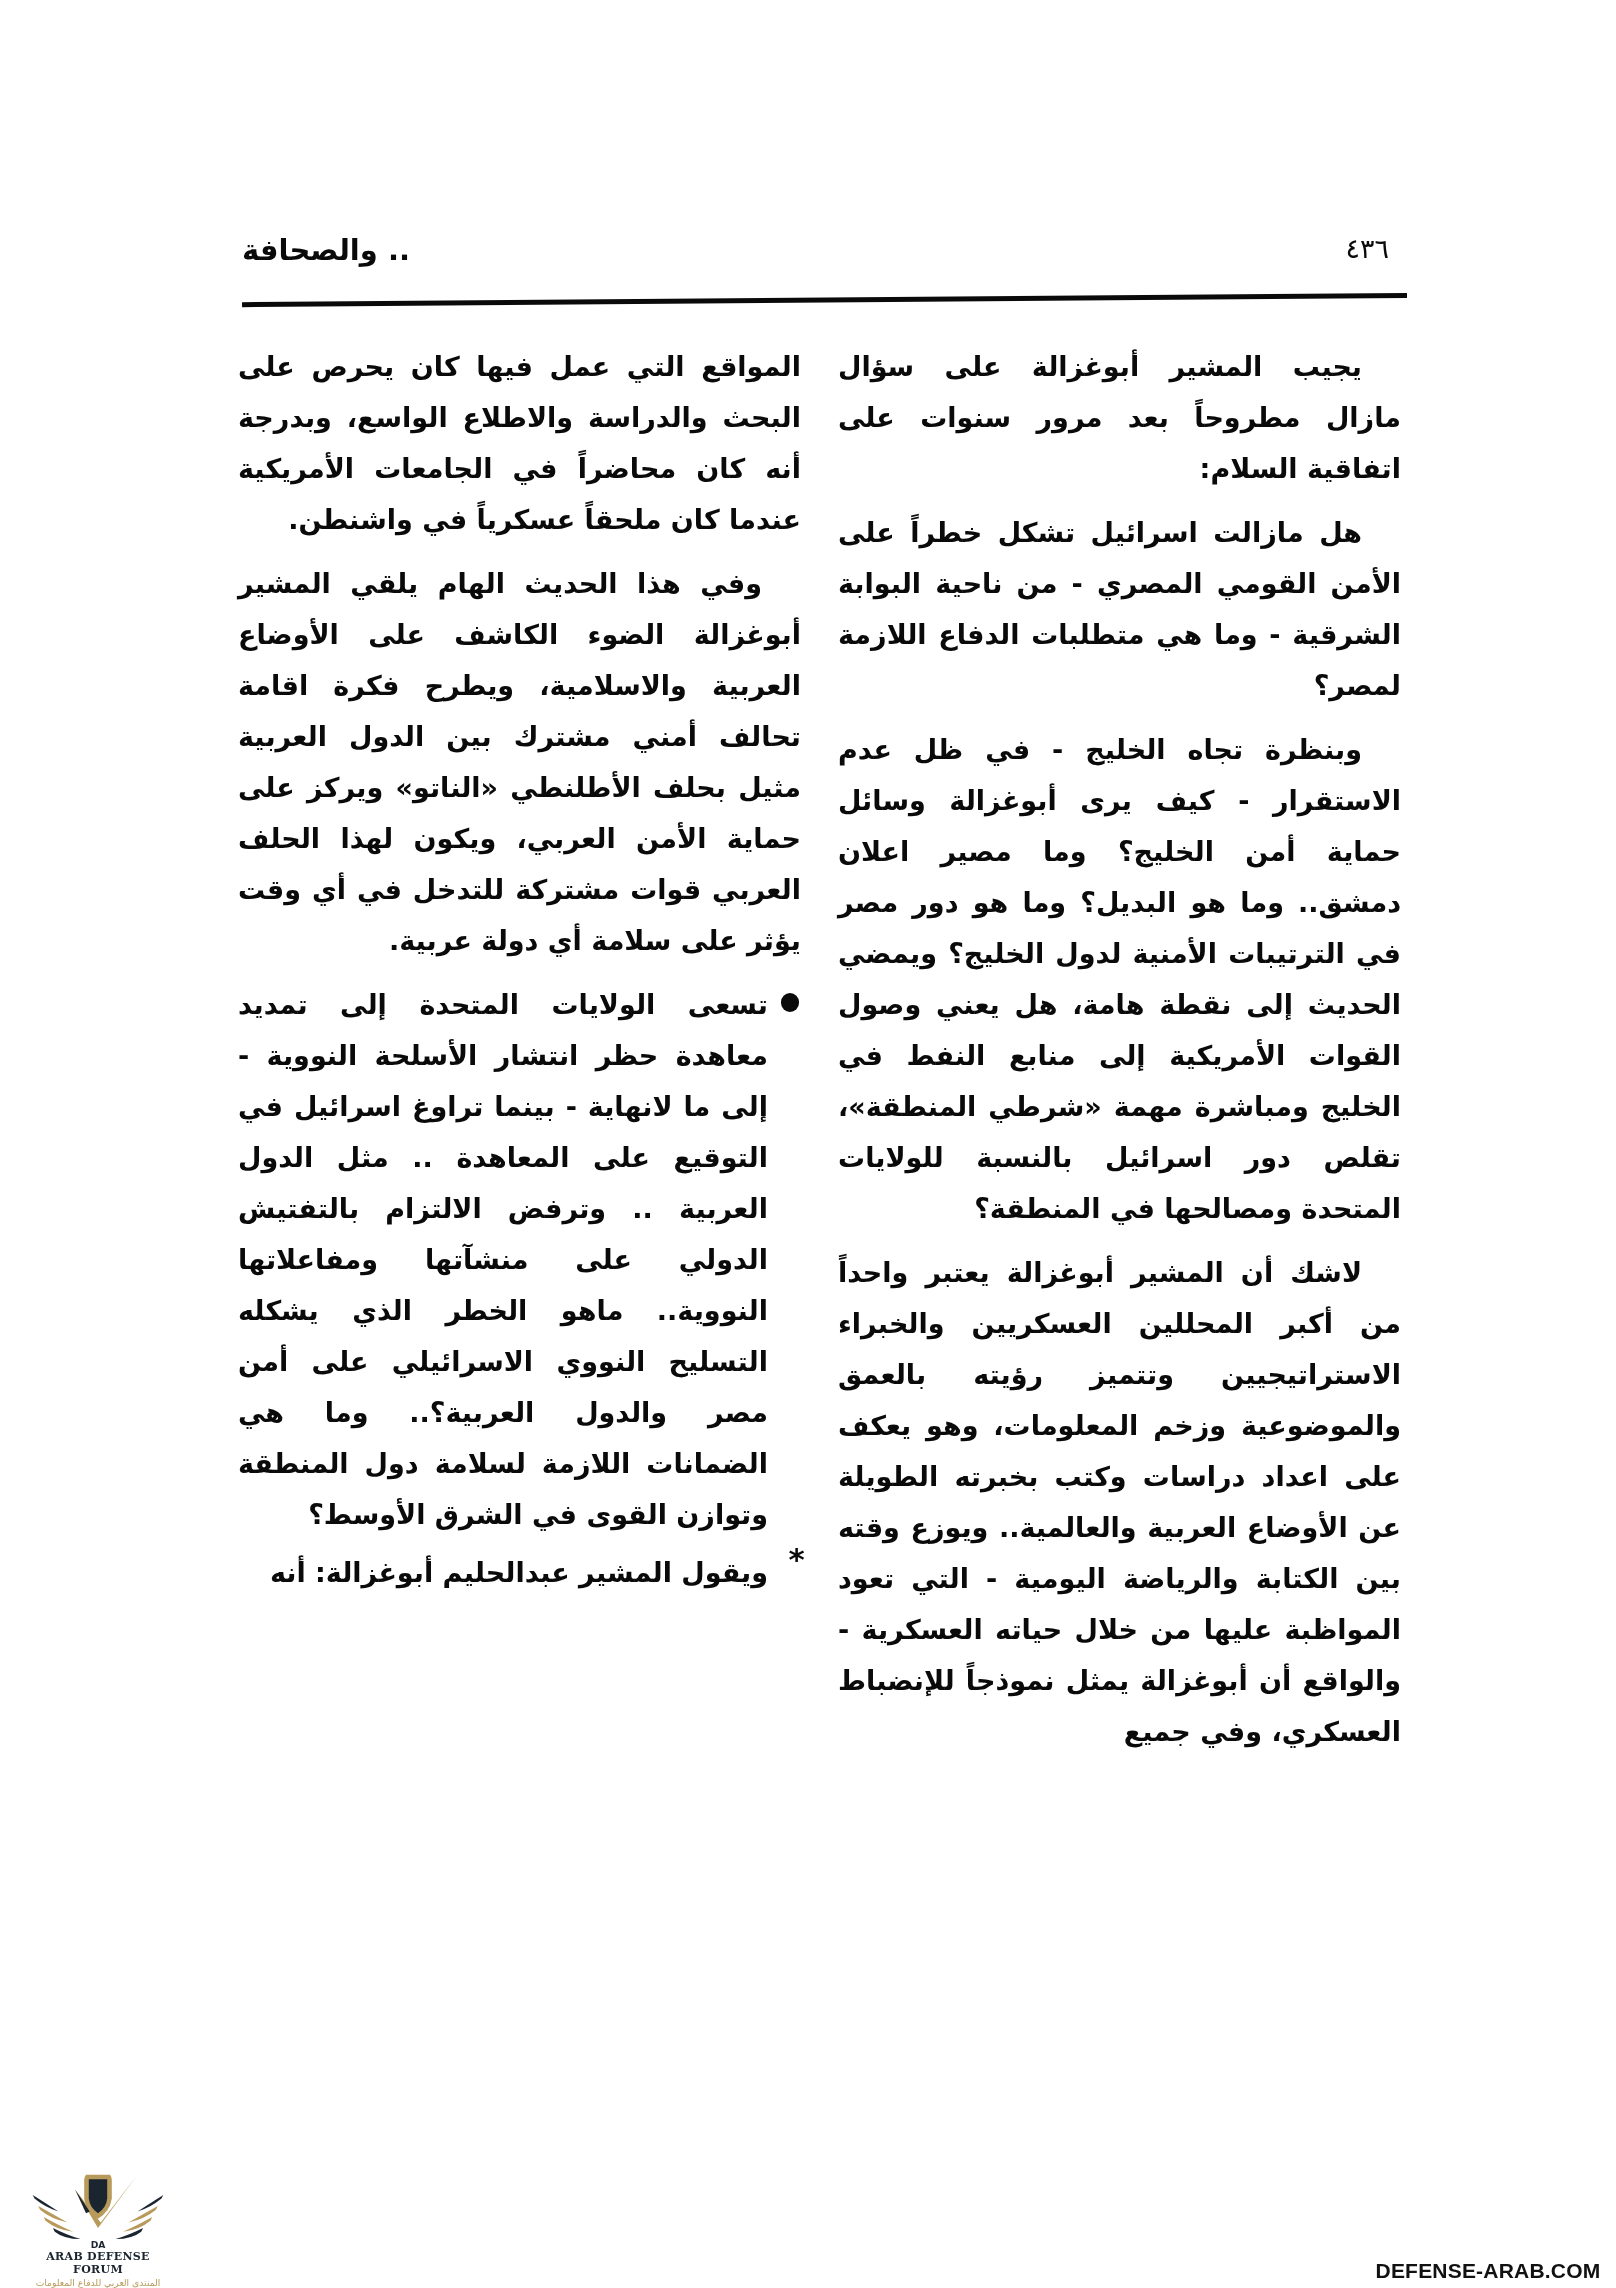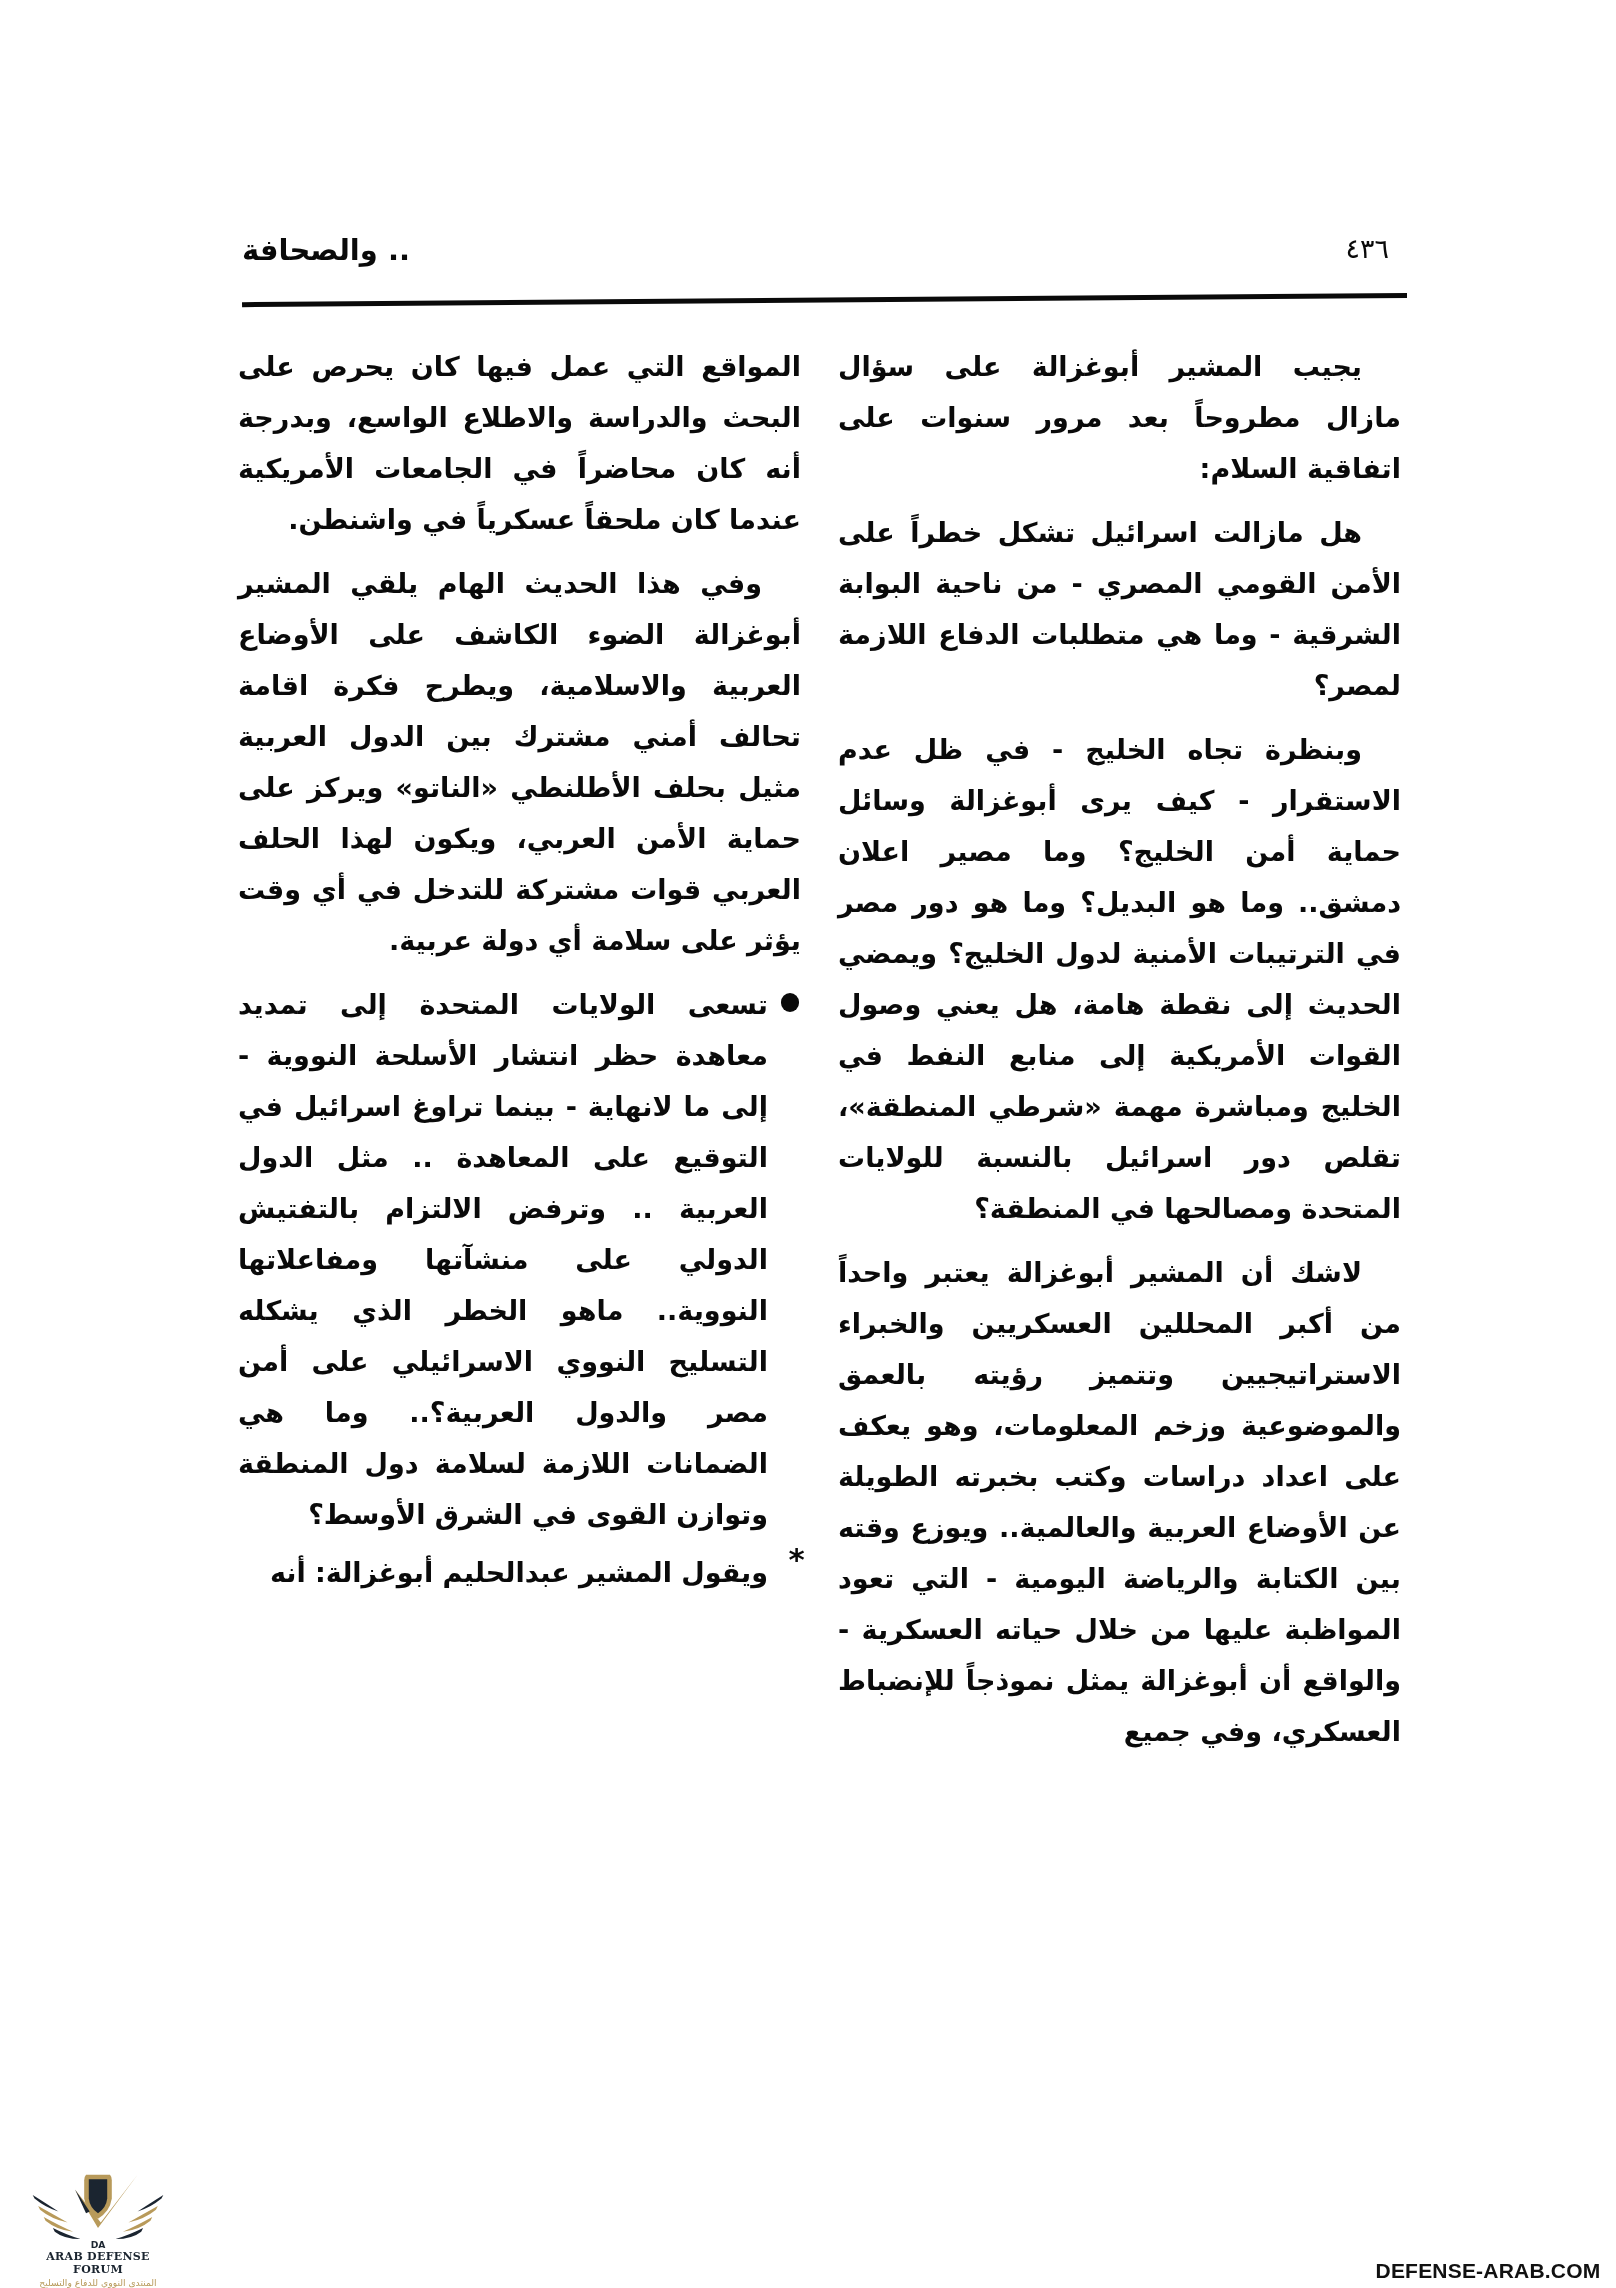--- a/index.html
+++ b/index.html
@@ -104,17 +104,17 @@
 
     <path d="M62 4 L88 4 Q90 6 90 10 L90 30 Q88 44 75 52 Q62 44 60 30 L60 10 Q60 6 62 4 Z" fill="#b89a5a"></path>
     <path d="M65 9 L85 9 L85 30 Q84 40 75 46 Q66 40 65 30 Z" fill="#1b2530"></path>
 
     <path d="M50 20 L75 62 L118 4 L78 56 Z" fill="#b89a5a"></path>
     <path d="M50 20 L66 44 L62 46 Z" fill="#1b2530"></path>
 
     <text x="75" y="84" text-anchor="middle" font-family="DejaVu Sans, sans-serif" font-size="10" font-weight="bold" fill="#1b2530">DA</text>
   </svg>
   <div class="logo-en">ARAB DEFENSE FORUM</div>
-  <div class="logo-ar">المنتدى النووي للدفاع والتسليح</div>
+  <div class="logo-ar">المنتدى العربي للدفاع المعلومات</div>
 </div>
 
 <div class="site-url">DEFENSE-ARAB.COM</div>
 
 
 </body></html>

